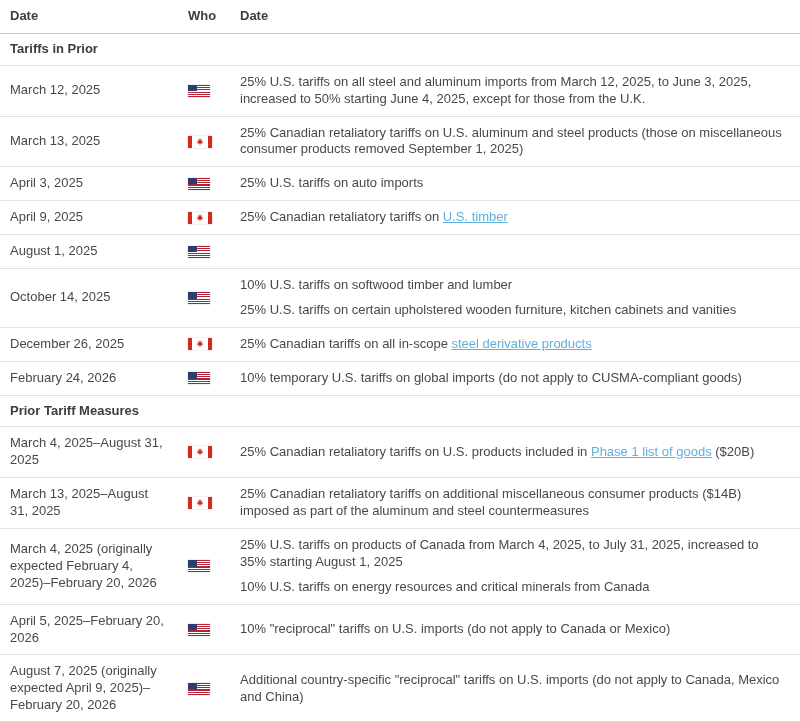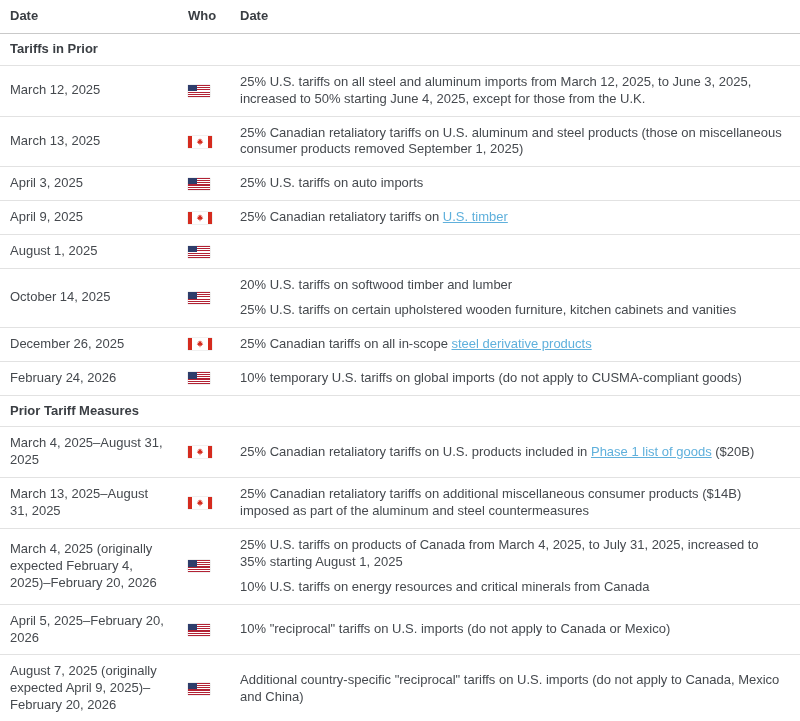--- a/index.html
+++ b/index.html
@@ -118,21 +118,21 @@
         </div>
       </div>
       <div class="row">
         <div class="cell cell-date">August 1, 2025</div>
         <div class="cell cell-who"><span class="flag flag-us"><span class="canton"></span></span></div>
       </div>
       <div class="row">
         <div class="cell cell-date">October 14, 2025</div>
         <div class="cell cell-who"><span class="flag flag-us"><span class="canton"></span></span></div>
         <div class="cell cell-what">
-          <p class="para"><span>20% U.S. tariffs on softwood timber and lumber</span></p>
+          <p class="para"><span>10% U.S. tariffs on softwood timber and lumber</span></p>
           <p class="para"><span>25% U.S. tariffs on certain upholstered wooden furniture, kitchen cabinets and vanities</span></p>
         </div>
       </div>
       <div class="row">
         <div class="cell cell-date">December 26, 2025</div>
         <div class="cell cell-who"><span class="flag flag-ca">
             <svg viewBox="0 0 100 100" aria-hidden="true">
               <path d="M50 4 L58 22 L71 14 L65 36 L84 32 L77 46 L92 54 L70 61 L75 76 L55 69 L54 92 L46 92 L45 69 L25 76 L30 61 L8 54 L23 46 L16 32 L35 36 L29 14 L42 22 Z"></path>
             </svg>
           </span></div>

